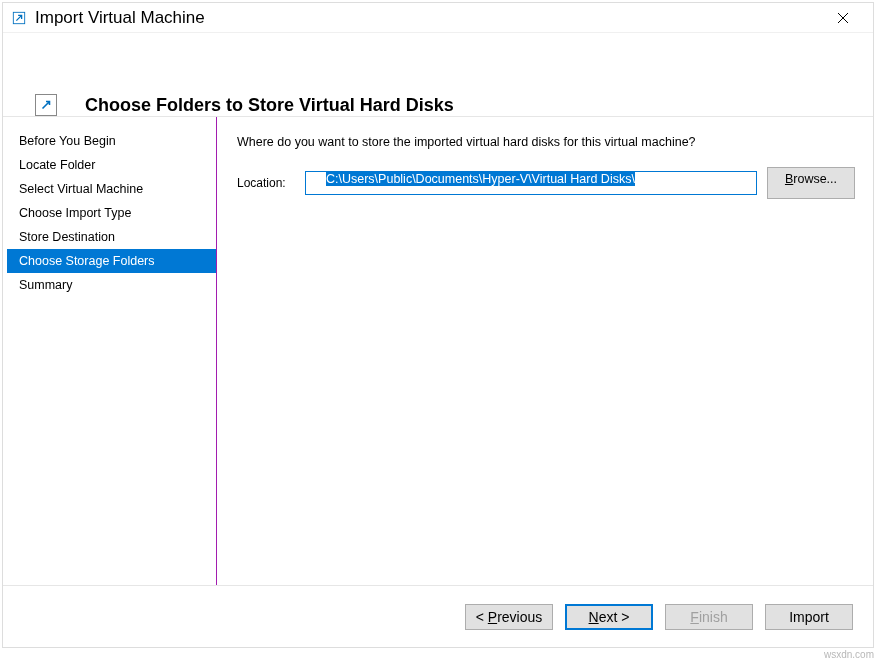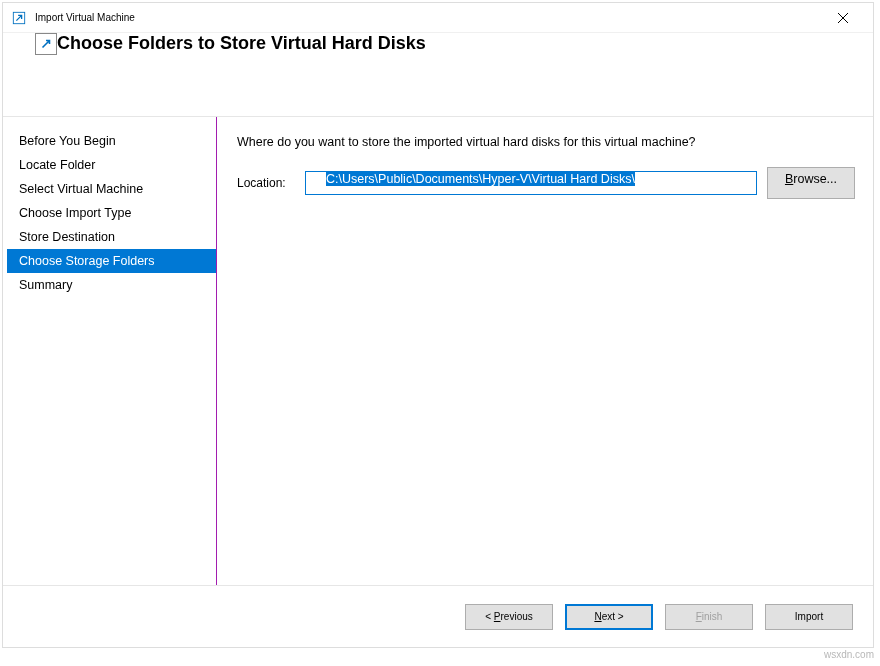--- a/index.html
+++ b/index.html
@@ -1,37 +1,37 @@
 <!DOCTYPE html>
 <html><head>
   <meta charset="utf-8">
   <style>
     * { box-sizing: border-box; margin: 0; padding: 0; font-family: "Segoe UI", Tahoma, sans-serif; }
     body { background: #fff; width: 880px; height: 666px; position: relative; }
     .window { width: 872px; height: 646px; border: 1px solid #ddd; margin: 2px; background: #fff; display: flex; flex-direction: column; }
     .titlebar { height: 30px; display: flex; align-items: center; padding: 0 8px; border-bottom: 1px solid #f0f0f0; }
     .titlebar .icon-wrap { width: 16px; height: 16px; margin-right: 8px; display:flex; align-items:center; justify-content:center; }
-    .titlebar .title { font-size: 10px; color: #000; flex: 1; }
+    .titlebar .title { font-size: 17px; color: #000; flex: 1; }
     .titlebar .close { width: 44px; height: 30px; display: flex; align-items: center; justify-content: center; }
-    .header-area { height: 84px; display: flex; align-items: flex-start; padding-left: 32px; border-bottom: 1px solid #e6e6e6; }
+    .header-area { height: 84px; display: flex; align-items: flex-end; padding-left: 32px; border-bottom: 1px solid #e6e6e6; gap: 28px; }
     .header-icon { width: 22px; height: 22px; display:flex; align-items:center; justify-content:center; border: 1px solid #888; padding:2px; }
     .header-title { font-size: 18px; font-weight: 600; color: #000; }
     .body-area { flex: 1; display: flex; }
     .sidebar { width: 210px; padding-top: 12px; border-right: 1px solid #a21caf; margin: 0 0 0 4px; }
     .sidebar-item { height: 24px; display: flex; align-items: center; padding: 0 12px; font-size: 12.5px; color: #000; cursor: default; white-space: nowrap; }
     .sidebar-item.active { background: #0078d4; color: #fff; }
     .main { flex: 1; padding: 18px 18px 0 20px; position: relative; }
     .main-prompt { font-size: 12.5px; color: #000; margin-bottom: 18px; }
     .location-row { display: flex; align-items: center; gap: 10px; }
     .location-label { font-size: 12px; color: #000; width: 58px; }
     .location-input { flex: 1; height: 24px; border: 1px solid #7a7a7a; font-size: 12.5px; padding: 0 20px; outline: 1px solid #0078d4; outline-offset: -1px; }
     .location-input .seltext { background: #0078d4; color: #fff; }
     .browse-btn { width: 88px; height: 32px; border: 1px solid #adadad; background: #e1e1e1; font-size: 12.5px; color: #000; cursor: default; text-align: center; line-height: 22px; }
     .footer { height: 62px; border-top: 1px solid #e6e6e6; display: flex; align-items: center; justify-content: flex-end; padding-right: 20px; gap: 12px; }
-    .wiz-btn { width: 88px; height: 26px; border: 1px solid #adadad; background: #e1e1e1; font-size: 10px; color: #000; text-align: center; line-height: 24px; cursor: default; }
+    .wiz-btn { width: 88px; height: 26px; border: 1px solid #adadad; background: #e1e1e1; font-size: 14px; color: #000; text-align: center; line-height: 24px; cursor: default; }
     .wiz-btn.default { border: 2px solid #0078d4; line-height: 22px; }
     .wiz-btn.disabled { color: #a0a0a0; }
     .u { text-decoration: underline; }
     .watermark { position: absolute; right: 6px; bottom: 6px; font-size: 10px; color: #b8b8b8; }
     svg.arrow { width:14px; height:14px; }
   </style>
 </head>
 <body>
 
 <div class="window">

